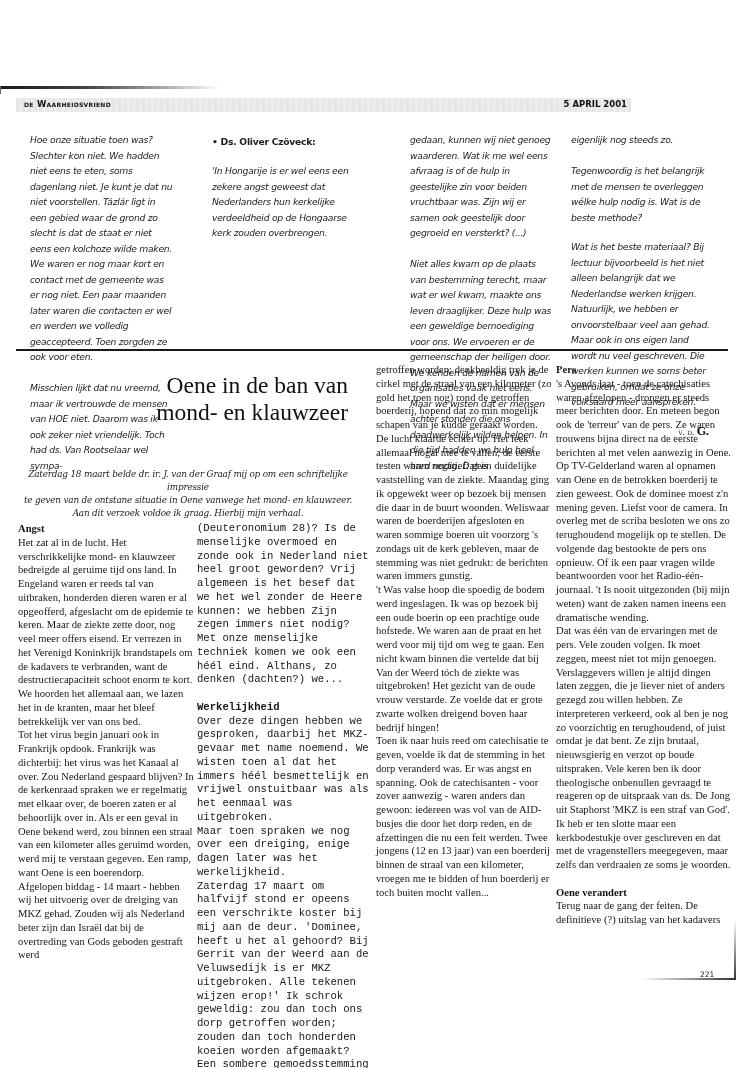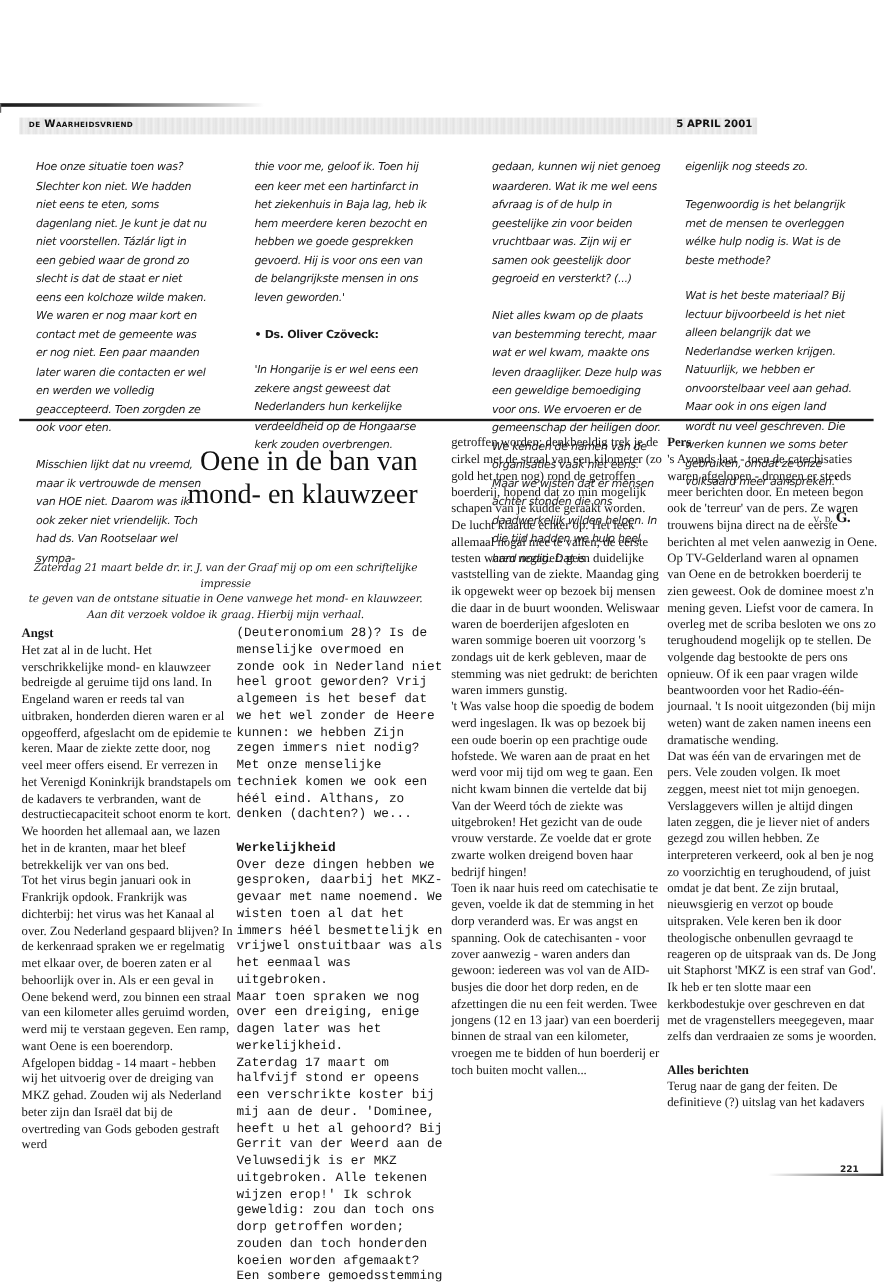--- a/index.html
+++ b/index.html
@@ -64,21 +64,21 @@
   .acol .sub { font-weight: bold; }
   .acol .gap { margin-top: 13.75px; }
 
   .col-a { left: 18px; top: 522px; }
   .col-b { left: 197px; top: 522px; font-family: Liberation Mono, monospace; }
   .col-c { left: 376px; top: 363px; }
   .col-d { left: 556px; top: 363px; }
 
   .page-num {
     position: absolute; left: 700px; top: 970px;
-    font-family: "DejaVu Sans", sans-serif; font-size: 7.5px; font-weight: bold; color: #222;
+    font-family: "DejaVu Sans", sans-serif; font-size: 7.5px; font-weight: normal; color: #222;
   }
   .right-edge {
     position: absolute; left: 734px; top: 920px; width: 2px; height: 60px;
     background: linear-gradient(to bottom, rgba(0,0,0,0), #333);
   }
   .bottom-edge {
     position: absolute; left: 640px; top: 978px; width: 96px; height: 2px;
     background: linear-gradient(to right, rgba(0,0,0,0), #333);
   }
 </style>
@@ -92,21 +92,20 @@
   <span class="header-left">de Waarheidsvriend</span>
   <span class="header-right">5 APRIL 2001</span>
 </div>
 
 <section class="upper">
   <div class="ucol" style="left:0;">
     <p>Hoe onze situatie toen was? Slechter kon niet. We hadden niet eens te eten, soms dagenlang niet. Je kunt je dat nu niet voorstellen. Tázlár ligt in een gebied waar de grond zo slecht is dat de staat er niet eens een kolchoze wilde maken. We waren er nog maar kort en contact met de gemeente was er nog niet. Een paar maanden later waren die contacten er wel en werden we volledig geaccepteerd. Toen zorgden ze ook voor eten.</p>
     <p>Misschien lijkt dat nu vreemd, maar ik vertrouwde de mensen van HOE niet. Daarom was ik ook zeker niet vriendelijk. Toch had ds. Van Rootselaar wel sympa-</p>
   </div>
   <div class="ucol" style="left:182px;">
-    <p>thie voor me, geloof ik. Toen hij een keer met een hartinfarct in het ziekenhuis in Baja lag, heb ik hem meerdere keren bezocht en hebben we goede gesprekken gevoerd. Hij is voor ons een van de belangrijkste mensen in ons leven geworden.'</p>
     <p class="speaker">• Ds. Oliver Czöveck:</p>
     <p class="tight">'In Hongarije is er wel eens een zekere angst geweest dat Nederlanders hun kerkelijke verdeeldheid op de Hongaarse kerk zouden overbrengen.</p>
   </div>
   <div class="ucol" style="left:380px;">
     <p>gedaan, kunnen wij niet genoeg waarderen. Wat ik me wel eens afvraag is of de hulp in geestelijke zin voor beiden vruchtbaar was. Zijn wij er samen ook geestelijk door gegroeid en versterkt? (...)</p>
     <p>Niet alles kwam op de plaats van bestemming terecht, maar wat er wel kwam, maakte ons leven draaglijker. Deze hulp was een geweldige bemoediging voor ons. We ervoeren er de gemeenschap der heiligen door. We kenden de namen van de organisaties vaak niet eens. Maar we wisten dat er mensen achter stonden die ons daadwerkelijk wilden helpen. In die tijd hadden we hulp heel hard nodig. Dat is</p>
   </div>
   <div class="ucol" style="left:541px;">
     <p>eigenlijk nog steeds zo.</p>
     <p>Tegenwoordig is het belangrijk met de mensen te overleggen wélke hulp nodig is. Wat is de beste methode?</p>
@@ -116,21 +115,21 @@
 </section>
 
 <div class="divider"></div>
 
 <h1 class="headline" style="margin:0;font-weight:normal;">
   <span style="display:block">Oene in de ban van</span>
   <span style="display:block">mond- en klauwzeer</span>
 </h1>
 
 <div class="intro">
-  <span>Zaterdag 21 maart belde dr. ir. J. van der Graaf mij op om een schriftelijke impressie</span>
+  <span>Zaterdag 18 maart belde dr. ir. J. van der Graaf mij op om een schriftelijke impressie</span>
   <span>te geven van de ontstane situatie in Oene vanwege het mond- en klauwzeer.</span>
   <span>Aan dit verzoek voldoe ik graag. Hierbij mijn verhaal.</span>
 </div>
 
 <div class="acol col-a">
   <p class="sub">Angst</p>
   <p>Het zat al in de lucht. Het verschrikkelijke mond- en klauwzeer bedreigde al geruime tijd ons land. In Engeland waren er reeds tal van uitbraken, honderden dieren waren er al opgeofferd, afgeslacht om de epidemie te keren. Maar de ziekte zette door, nog veel meer offers eisend. Er verrezen in het Verenigd Koninkrijk brandstapels om de kadavers te verbranden, want de destructiecapaciteit schoot enorm te kort. We hoorden het allemaal aan, we lazen het in de kranten, maar het bleef betrekkelijk ver van ons bed.</p>
   <p>Tot het virus begin januari ook in Frankrijk opdook. Frankrijk was dichterbij: het virus was het Kanaal al over. Zou Nederland gespaard blijven? In de kerkenraad spraken we er regelmatig met elkaar over, de boeren zaten er al behoorlijk over in. Als er een geval in Oene bekend werd, zou binnen een straal van een kilometer alles geruimd worden, werd mij te verstaan gegeven. Een ramp, want Oene is een boerendorp.</p>
   <p>Afgelopen biddag - 14 maart - hebben wij het uitvoerig over de dreiging van MKZ gehad. Zouden wij als Nederland beter zijn dan Israël dat bij de overtreding van Gods geboden gestraft werd</p>
 </div>
@@ -147,19 +146,19 @@
   <p>getroffen worden; denkbeeldig trek je de cirkel met de straal van een kilometer (zo gold het toen nog) rond de getroffen boerderij, hopend dat zo min mogelijk schapen van je kudde geraakt worden.</p>
   <p>De lucht klaarde echter op. Het leek allemaal nogal mee te vallen; de eerste testen waren negatief: geen duidelijke vaststelling van de ziekte. Maandag ging ik opgewekt weer op bezoek bij mensen die daar in de buurt woonden. Weliswaar waren de boerderijen afgesloten en waren sommige boeren uit voorzorg 's zondags uit de kerk gebleven, maar de stemming was niet gedrukt: de berichten waren immers gunstig.</p>
   <p>'t Was valse hoop die spoedig de bodem werd ingeslagen. Ik was op bezoek bij een oude boerin op een prachtige oude hofstede. We waren aan de praat en het werd voor mij tijd om weg te gaan. Een nicht kwam binnen die vertelde dat bij Van der Weerd tóch de ziekte was uitgebroken! Het gezicht van de oude vrouw verstarde. Ze voelde dat er grote zwarte wolken dreigend boven haar bedrijf hingen!</p>
   <p>Toen ik naar huis reed om catechisatie te geven, voelde ik dat de stemming in het dorp veranderd was. Er was angst en spanning. Ook de catechisanten - voor zover aanwezig - waren anders dan gewoon: iedereen was vol van de AID-busjes die door het dorp reden, en de afzettingen die nu een feit werden. Twee jongens (12 en 13 jaar) van een boerderij binnen de straal van een kilometer, vroegen me te bidden of hun boerderij er toch buiten mocht vallen...</p>
 </div>
 
 <div class="acol col-d">
   <p class="sub">Pers</p>
   <p>'s Avonds laat - toen de catechisaties waren afgelopen - drongen er steeds meer berichten door. En meteen begon ook de 'terreur' van de pers. Ze waren trouwens bijna direct na de eerste berichten al met velen aanwezig in Oene. Op TV-Gelderland waren al opnamen van Oene en de betrokken boerderij te zien geweest. Ook de dominee moest z'n mening geven. Liefst voor de camera. In overleg met de scriba besloten we ons zo terughoudend mogelijk op te stellen. De volgende dag bestookte de pers ons opnieuw. Of ik een paar vragen wilde beantwoorden voor het Radio-één-journaal. 't Is nooit uitgezonden (bij mijn weten) want de zaken namen ineens een dramatische wending.</p>
   <p>Dat was één van de ervaringen met de pers. Vele zouden volgen. Ik moet zeggen, meest niet tot mijn genoegen. Verslaggevers willen je altijd dingen laten zeggen, die je liever niet of anders gezegd zou willen hebben. Ze interpreteren verkeerd, ook al ben je nog zo voorzichtig en terughoudend, of juist omdat je dat bent. Ze zijn brutaal, nieuwsgierig en verzot op boude uitspraken. Vele keren ben ik door theologische onbenullen gevraagd te reageren op de uitspraak van ds. De Jong uit Staphorst 'MKZ is een straf van God'. Ik heb er ten slotte maar een kerkbodestukje over geschreven en dat met de vragenstellers meegegeven, maar zelfs dan verdraaien ze soms je woorden.</p>
-  <p class="sub gap">Alles berichten</p>
+  <p class="sub gap">Oene verandert</p>
   <p>Terug naar de gang der feiten. De definitieve (?) uitslag van het kadavers</p>
 </div>
 
 <div class="page-num">221</div>
 <div class="right-edge"></div>
 <div class="bottom-edge"></div>
 
 </body></html>

